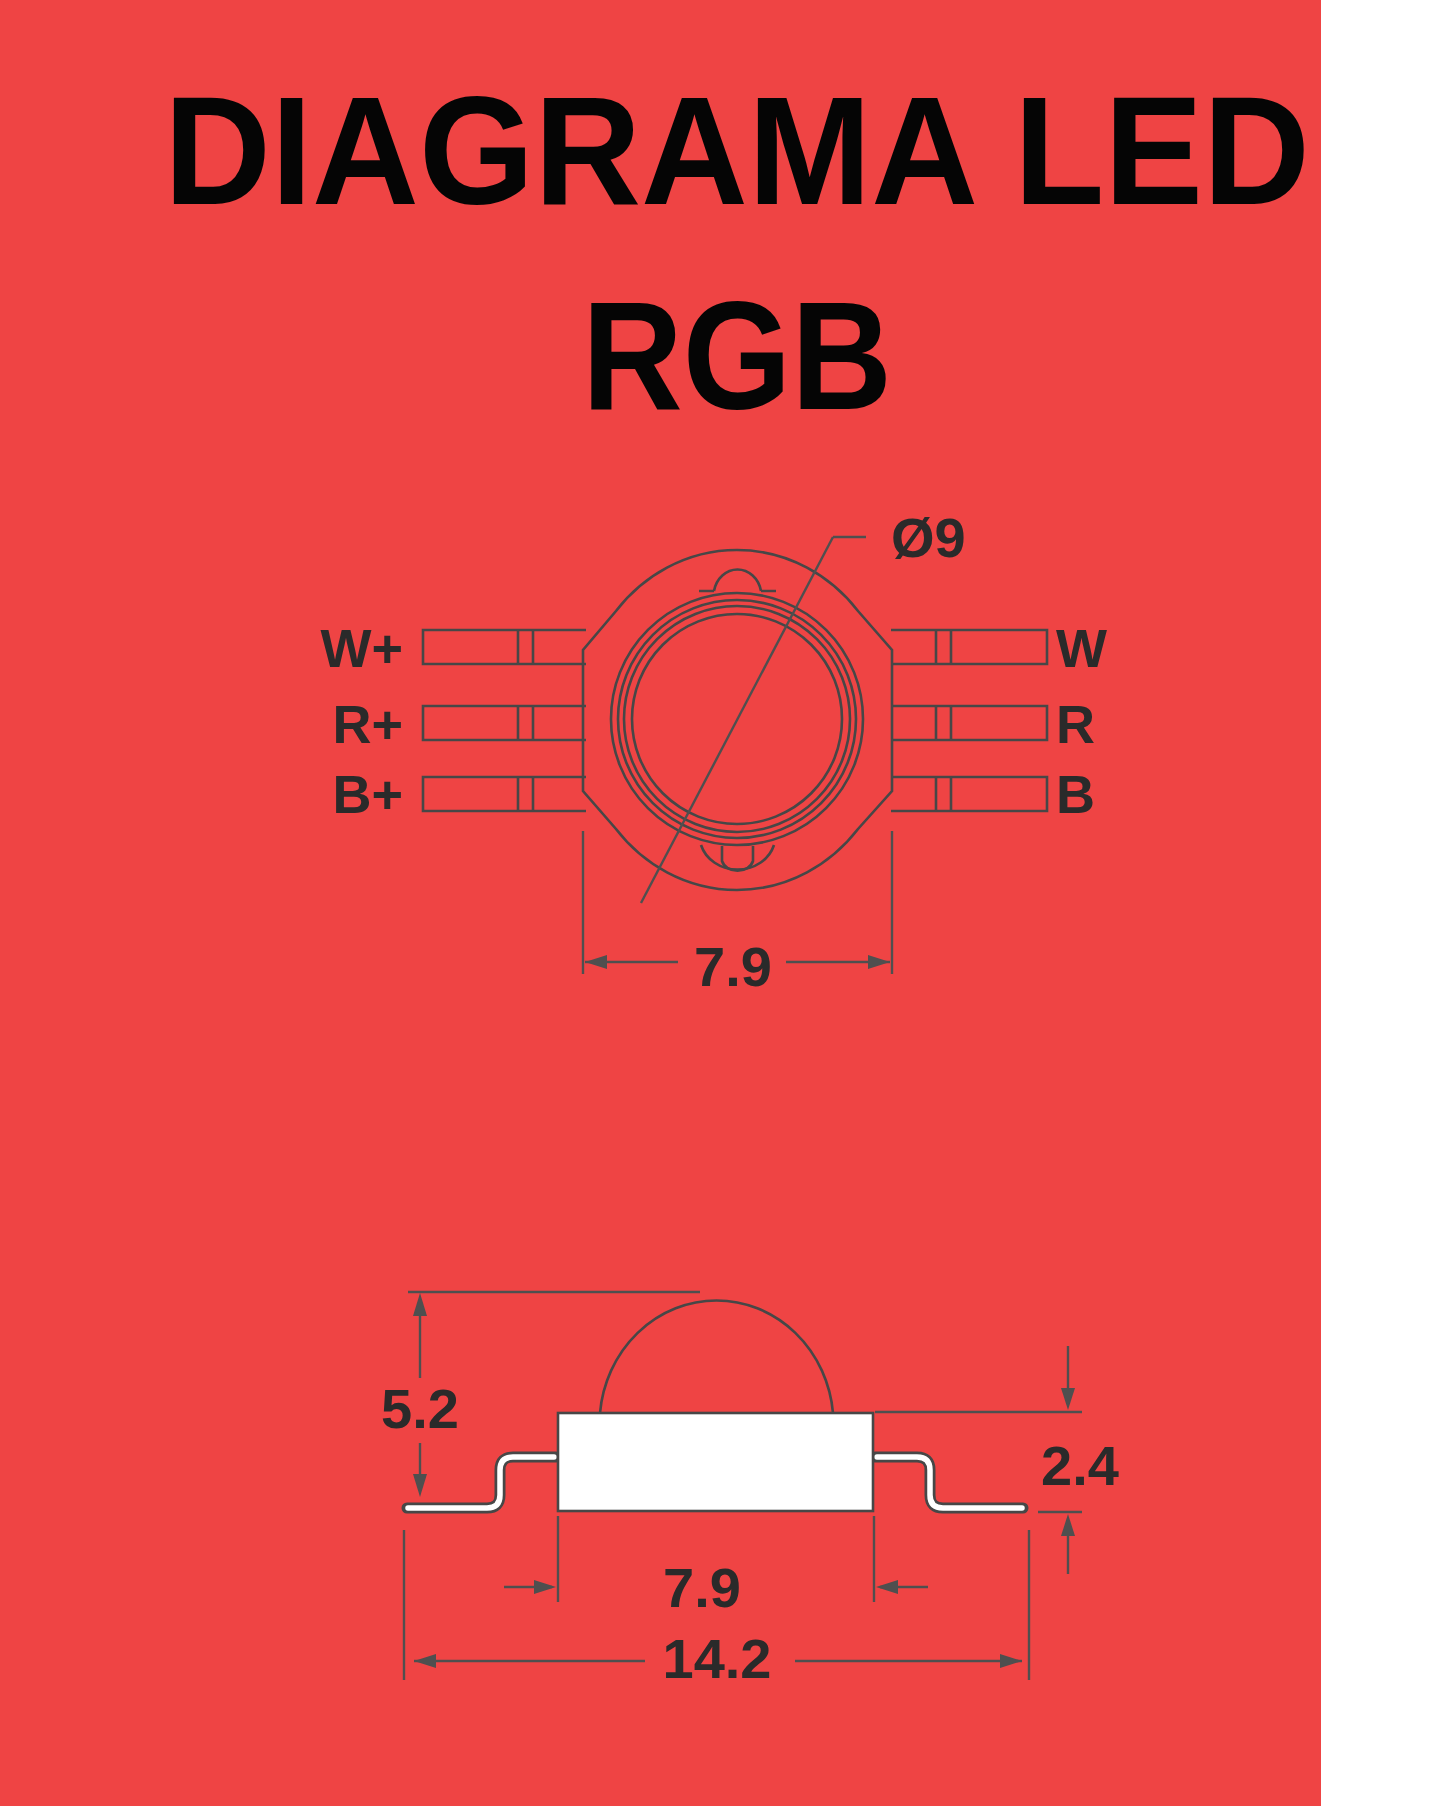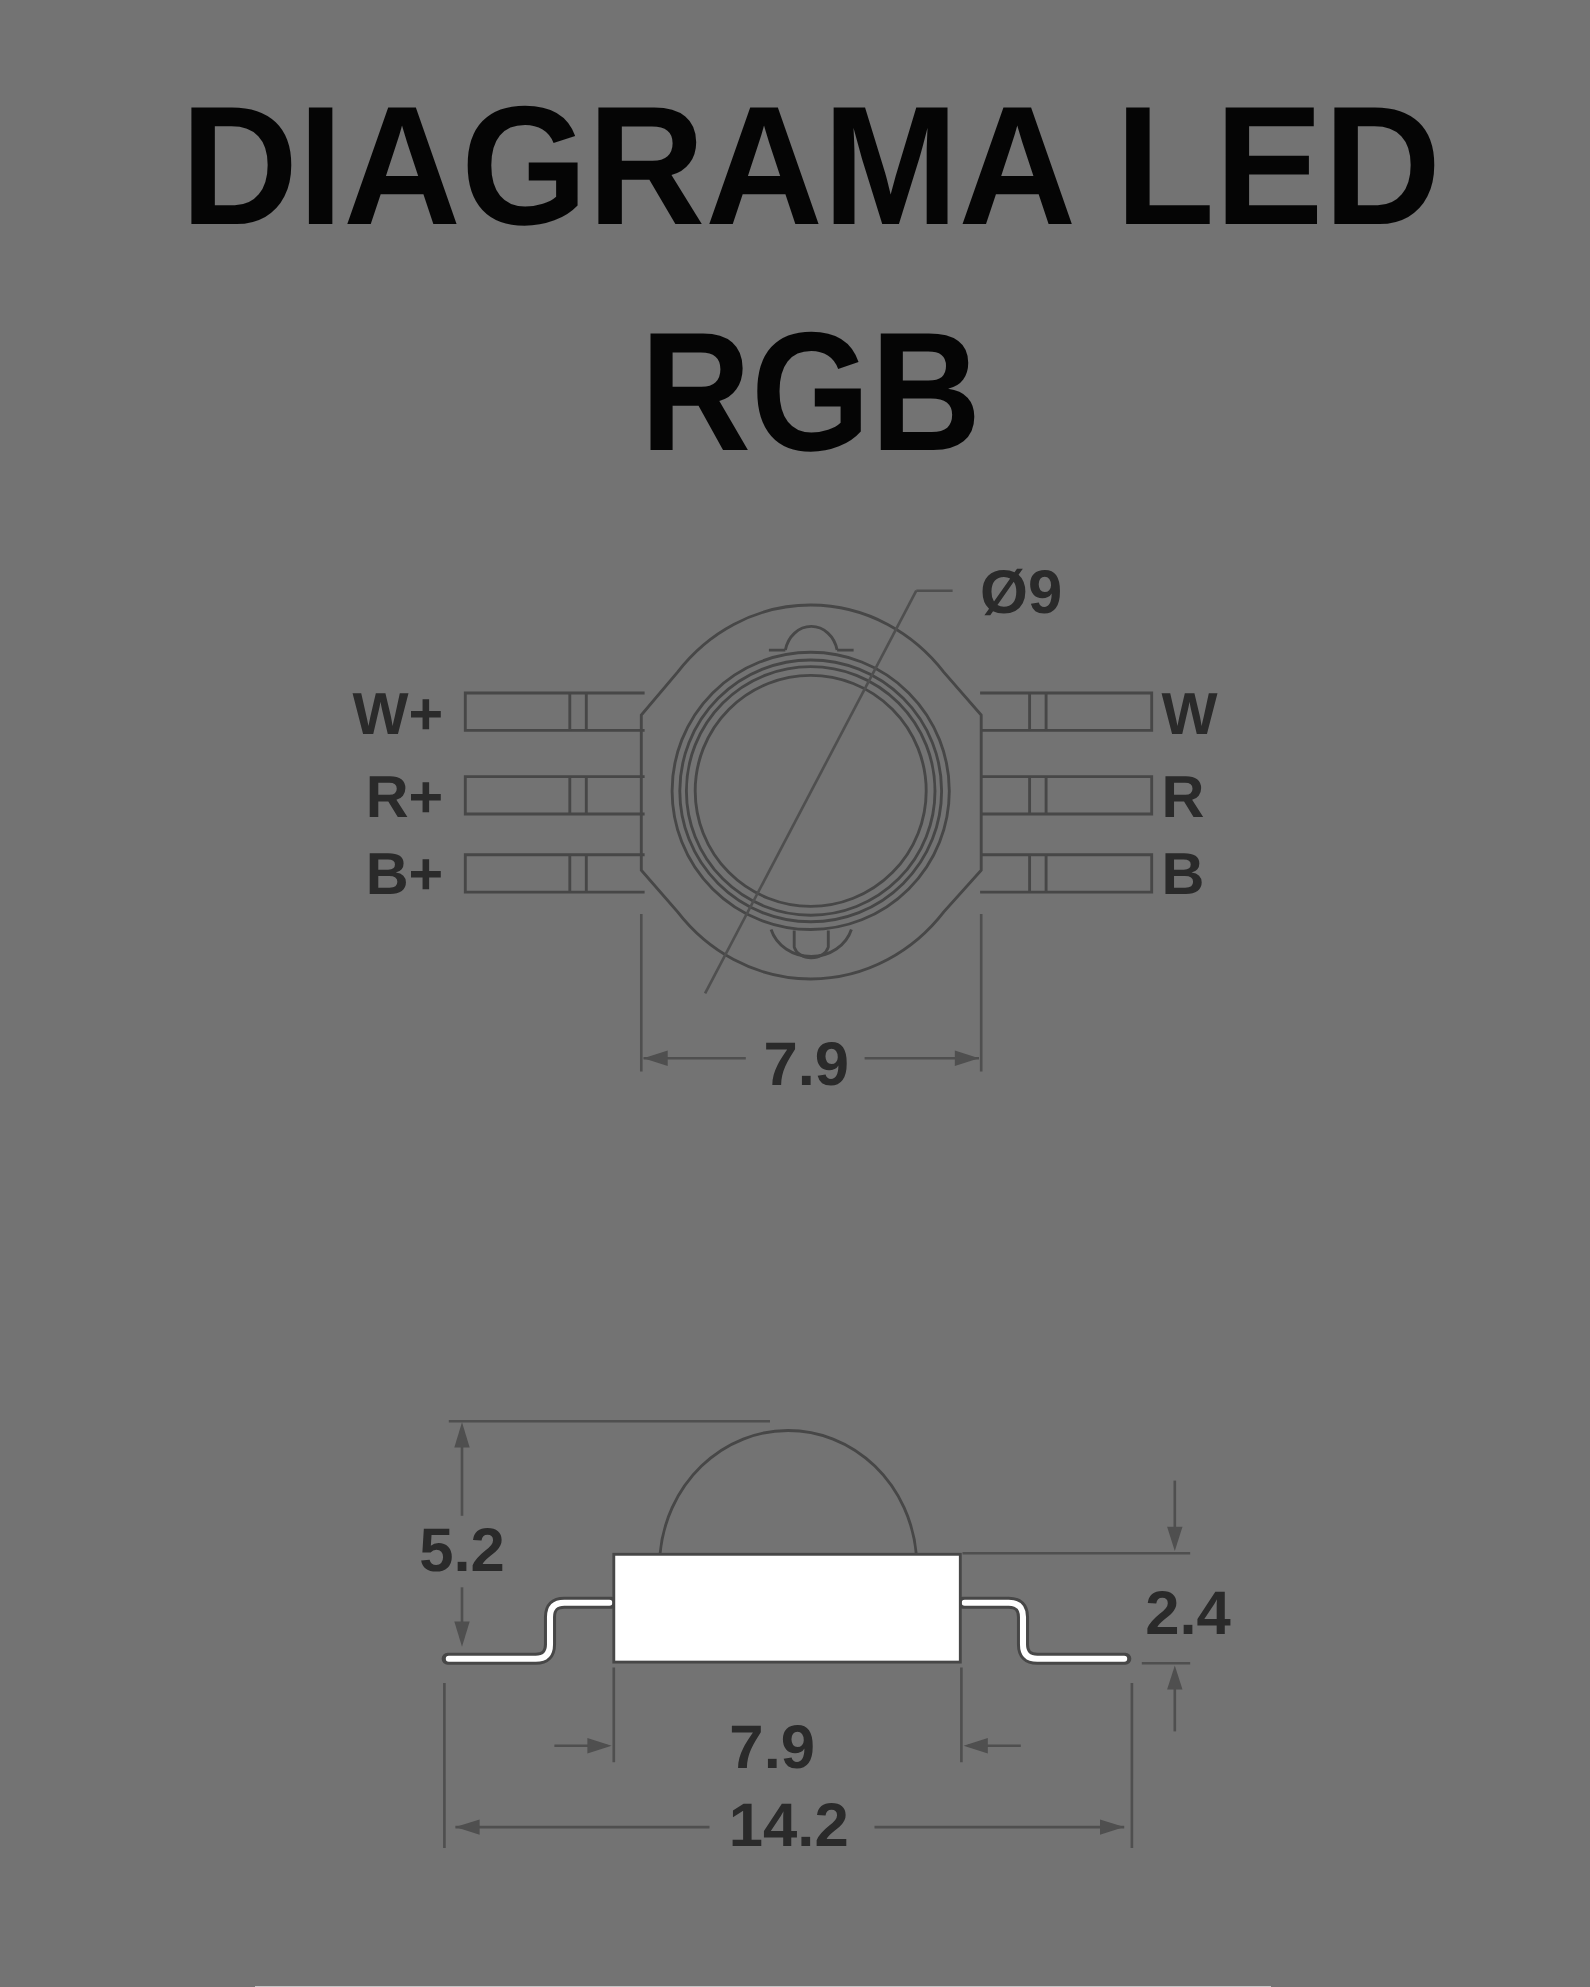--- a/index.html
+++ b/index.html
@@ -2,23 +2,23 @@
 <html><head>
 <meta charset="utf-8">
 <style>
   html, body {
     margin: 0;
     padding: 0;
     background: #ffffff;
   }
   .page {
     position: relative;
-    width: 1445px;
+    width: 1321px;
     height: 1806px;
-    background: #737373;
+    background: #ef4444;
     overflow: hidden;
     font-family: "Liberation Sans", sans-serif;
   }
   svg text {
     font-family: "Liberation Sans", sans-serif;
     fill: #1f1f1f;
   }
   .title-text {
     font-weight: bold;
     font-size: 154px;

